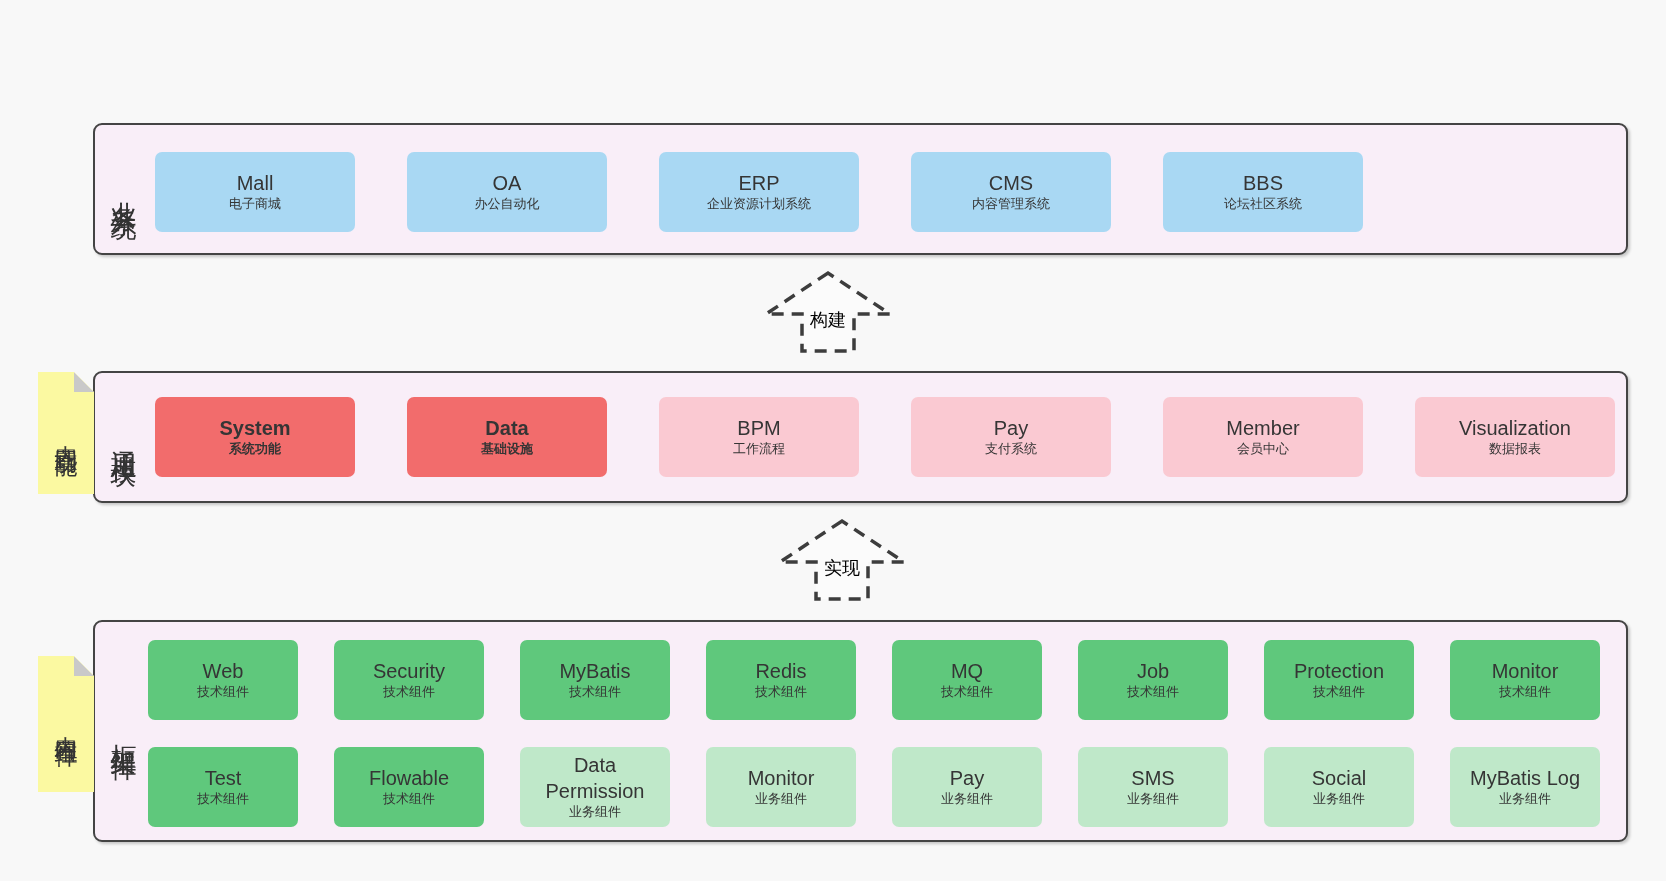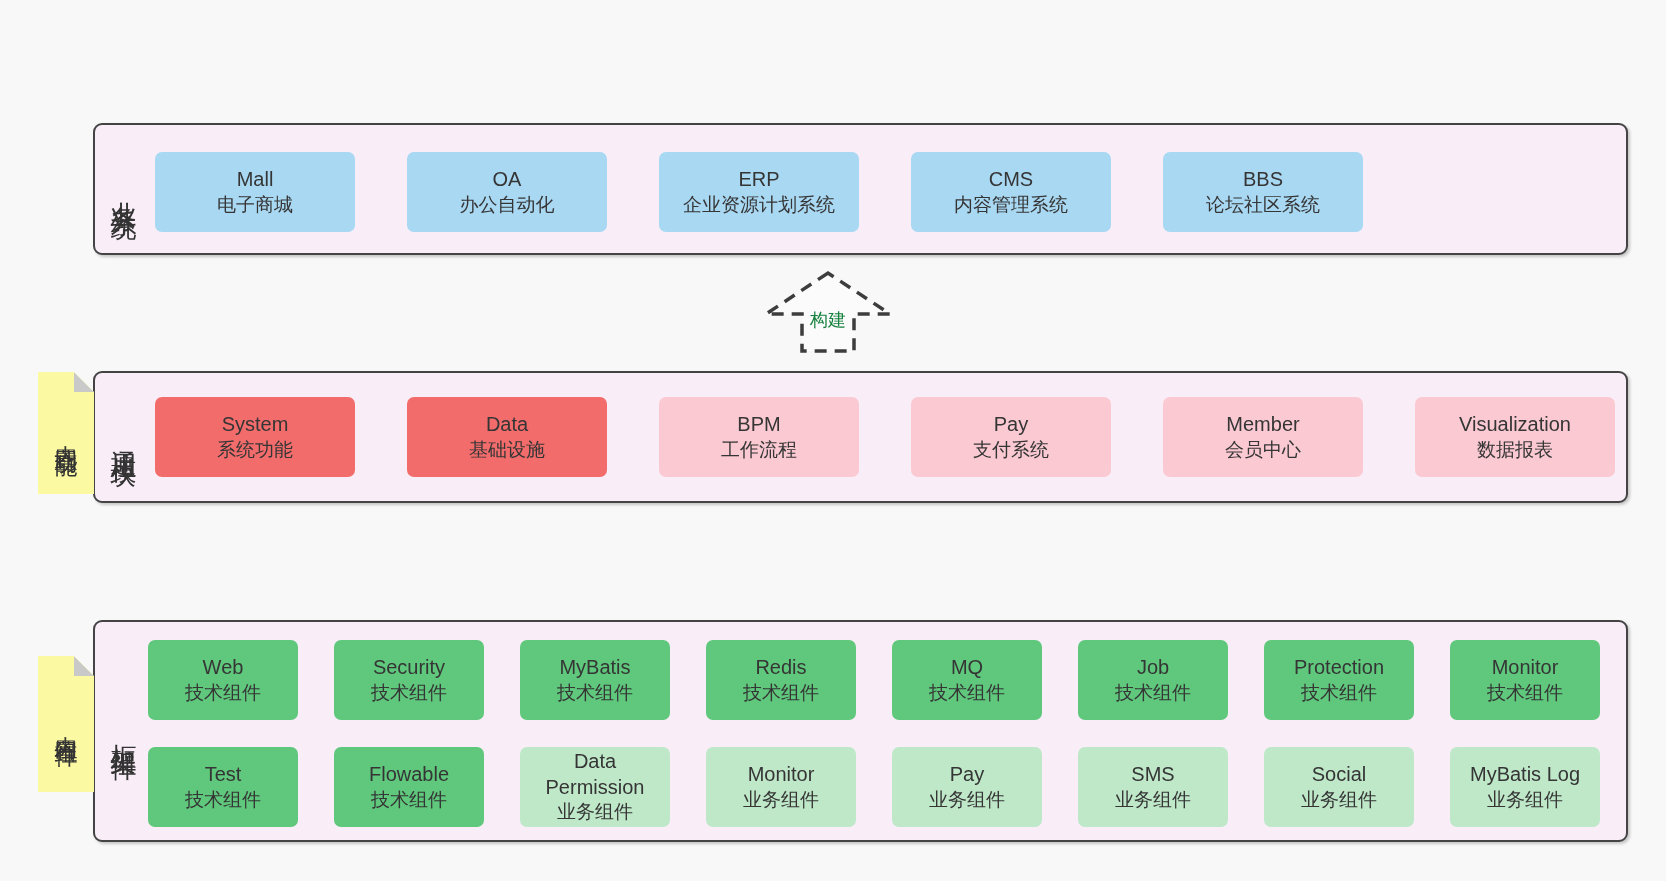--- a/index.html
+++ b/index.html
@@ -80,23 +80,23 @@
     align-items: center;
     justify-content: center;
     border-radius: 7px;
     text-align: center;
     line-height: 1.28;
     padding: 2px 8px;
   }
   .row-6 .box { width: 200px; height: 80px; }
   .row-8 .box { width: 150px; height: 80px; }
   .box .en { font-size: 20px; }
-  .box .zh { font-size: 19px; }
+  .box .zh { font-size: 13px; }
   .blue      { background: var(--blue); }
-  .red       { background: var(--red); }
+  .red       { background: var(--red); font-weight: bold; }
   .pink      { background: var(--pink); text-align: right; }
   .green     { background: var(--green); }
   .lightgreen{ background: var(--lightgreen); }
 
   
   .sticky {
     position: absolute;
     left: 38px;
     width: 56px;
     background: var(--sticky);
@@ -144,21 +144,21 @@
     stroke-linecap: butt;
   }
   .arrow-label {
     position: absolute;
     top: 38px;
     left: 50%;
     transform: translateX(-50%);
     background: #fbfbfb;
     padding: 0 3px;
     font-size: 18px;
-    color: #15803d;
+    color: #000000;
     white-space: nowrap;
   }
 </style>
 </head>
 <body>
 
 <div class="canvas">
 
   <div class="layer layer-1">
     <div class="vlabel">
@@ -224,20 +224,26 @@
         <div class="en">Member</div>
         <div class="zh">会员中心</div>
       </div>
       <div class="box pink">
         <div class="en">Visualization</div>
         <div class="zh">数据报表</div>
       </div>
     </div>
   </div>
 
+  <div class="arrowbox arrow-2">
+    <svg viewBox="0 0 132 84">
+      <polygon points="66,3 4,44 40,44 40,81 92,81 92,44 128,44"></polygon>
+    </svg>
+    <div class="arrow-label">实现</div>
+  </div>
 
   <div class="sticky sticky-2">
     <div class="fold"></div>
     <span>内置组件</span>
   </div>
   <div class="layer layer-3">
     <div class="vlabel">
       <span>框架组件</span>
     </div>
     <div class="box-row row-8 r1">

